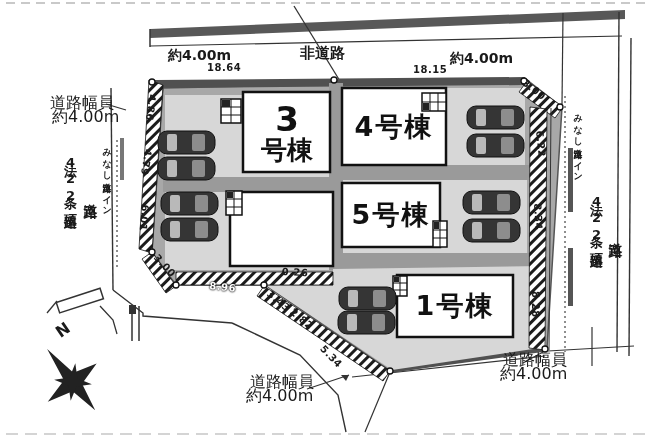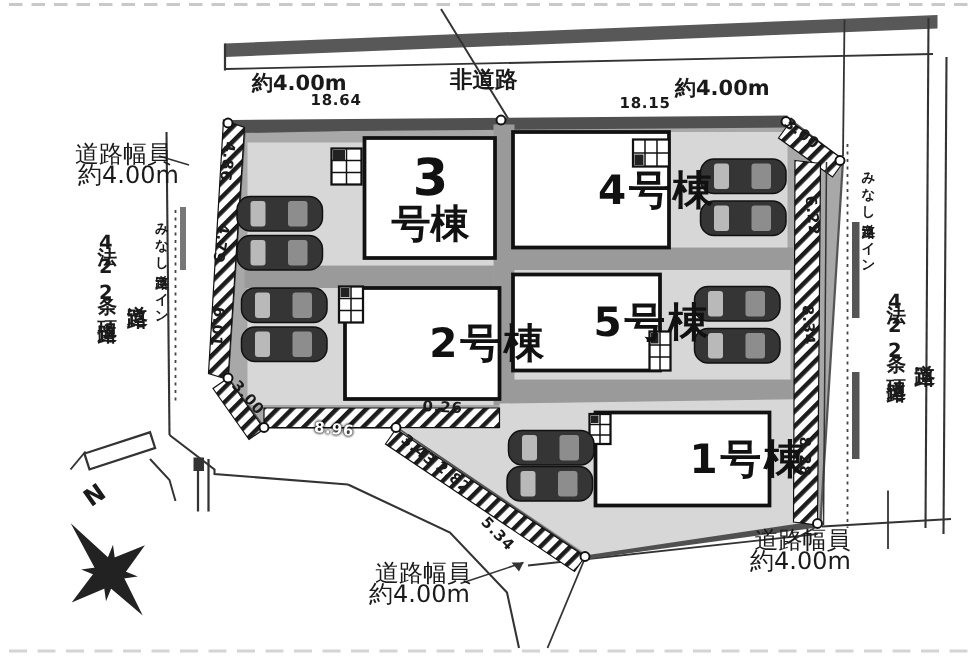--- a/index.html
+++ b/index.html
@@ -8,21 +8,21 @@
   svg{position:absolute;left:0;top:0;}
   .lbl{position:absolute;white-space:nowrap;color:#1a1a1a;transform-origin:left top;}
   .dim{font-size:10px;font-weight:bold;letter-spacing:.5px;}
   .roadtxt{font-size:14px;font-weight:bold;}
   .small{font-size:16px;font-weight:normal;line-height:13px;}
   .vtext{writing-mode:vertical-rl;text-orientation:upright;letter-spacing:1px;font-weight:bold;}
   .bldg{position:absolute;display:flex;flex-direction:column;align-items:center;justify-content:center;
         font-weight:bold;color:#111;text-align:center;}
   .b3n{font-size:34px;line-height:34px;}
   .b3s{font-size:26px;line-height:28px;}
-  .bone{font-size:27px;letter-spacing:2px;padding-left:44px;}
+  .bone{font-size:27px;letter-spacing:2px;}
 </style>
 </head>
 <body>
 
 <div class="stage">
 
 <svg width="652" height="437" viewBox="0 0 652 437">
   <defs>
     <pattern id="hatch" width="7" height="7" patternUnits="userSpaceOnUse" patternTransform="rotate(45)">
       <rect width="7" height="7" fill="#ffffff"></rect>
@@ -209,21 +209,20 @@
 <div class="lbl roadtxt" style="left:300px;top:44px;font-size:15px;font-family:Liberation Serif, serif;">非道路</div>
 <div class="lbl roadtxt" style="left:450px;top:50px;">約4.00m</div>
 <div class="lbl dim" style="left:207px;top:62px;">18.64</div>
 <div class="lbl dim" style="left:413px;top:64px;">18.15</div>
 
 <div class="bldg" style="left:245px;top:94px;width:84px;height:77px;">
   <span class="b3n">3</span>
   <span class="b3s">号棟</span>
 </div>
 <div class="bldg bone" style="left:344px;top:90px;width:100px;height:73px;">4号棟</div>
-<div class="bldg bone" style="left:232px;top:194px;width:99px;height:70px;">2号棟</div>
 <div class="bldg bone" style="left:344px;top:185px;width:94px;height:60px;border-radius:19px;">5号棟</div>
 <div class="bldg bone" style="left:399px;top:277px;width:112px;height:58px;text-align:right;">1号棟</div>
 
 <div class="lbl small" style="left:50px;top:96px;">道路幅員</div>
 <div class="lbl small" style="left:52px;top:110px;">約4.00m</div>
 <div class="lbl vtext" style="left:100px;top:142px;font-size:9px;height:85px;">みなし道路ライン</div>
 <div class="lbl vtext" style="left:61px;top:154px;font-size:13px;height:112px;">法42条2項道路</div>
 <div class="lbl vtext" style="left:82px;top:193px;font-size:14px;height:36px;">道路</div>
 <div class="lbl dim" style="left:158px;top:95px;transform:rotate(97deg);">4.86</div>
 <div class="lbl dim" style="left:154px;top:150px;transform:rotate(99deg);">4.79</div>

